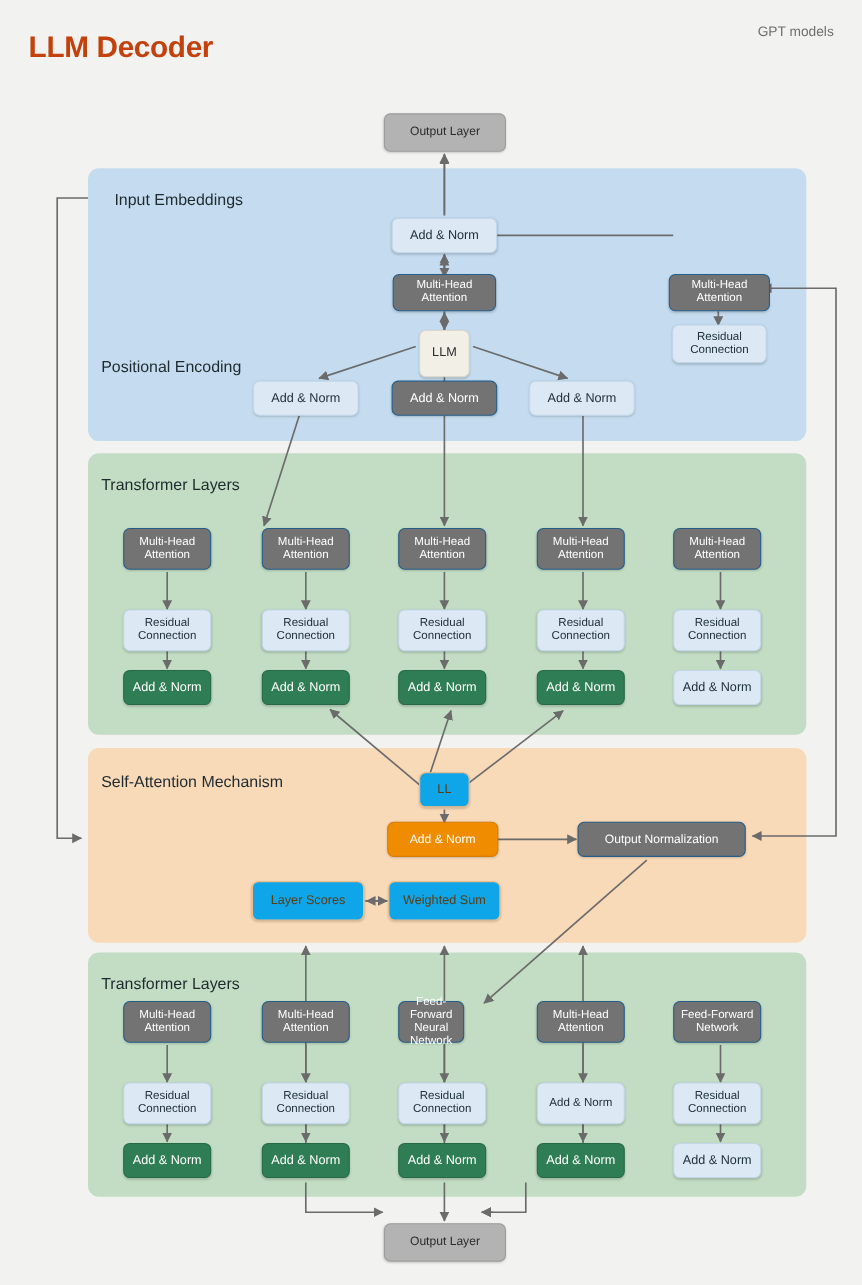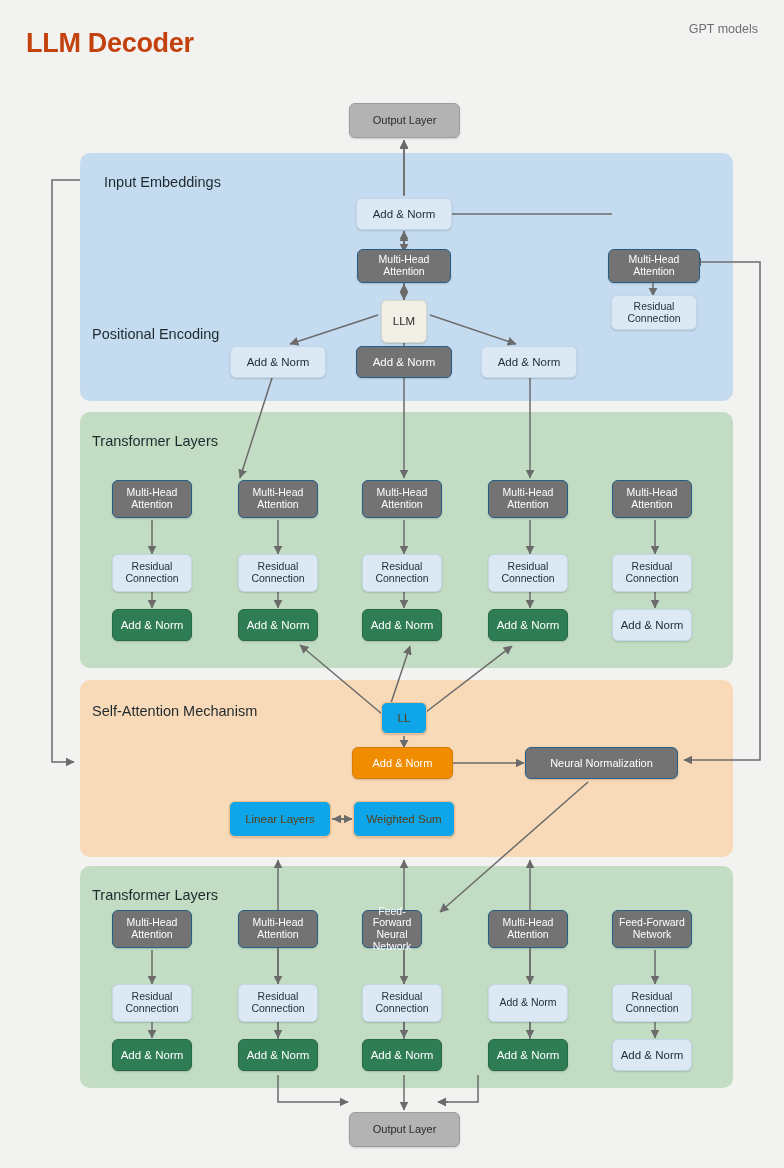--- a/index.html
+++ b/index.html
@@ -188,22 +188,22 @@
       <div class="node n-blue" style="left:488px;top:480px;width:80px;height:38px;">Multi-Head Attention</div>
       <div class="node n-lightblue" style="left:488px;top:554px;width:80px;height:38px;">Residual Connection</div>
       <div class="node n-green f12" style="left:488px;top:609px;width:80px;height:32px;">Add &amp; Norm</div>
       <div class="node n-blue" style="left:612px;top:480px;width:80px;height:38px;">Multi-Head Attention</div>
       <div class="node n-lightblue" style="left:612px;top:554px;width:80px;height:38px;">Residual Connection</div>
       <div class="node n-lightblue f12" style="left:612px;top:609px;width:80px;height:32px;">Add &amp; Norm</div>
     </div>
 
   <div class="node n-lightorange f12" style="left:381px;top:702px;width:46px;height:32px;">LL</div>
   <div class="node n-orange f13" style="left:352px;top:747px;width:101px;height:32px;">Add &amp; Norm</div>
-  <div class="node n-blue f13" style="left:525px;top:747px;width:153px;height:32px;">Neural Normalization</div>
-  <div class="node n-lightorange f12" style="left:229px;top:801px;width:102px;height:36px;">Linear Layers</div>
+  <div class="node n-blue f13" style="left:525px;top:747px;width:153px;height:32px;">Output Normalization</div>
+  <div class="node n-lightorange f12" style="left:229px;top:801px;width:102px;height:36px;">Layer Scores</div>
   <div class="node n-lightorange f12" style="left:353px;top:801px;width:102px;height:36px;text-align:right;">Weighted Sum</div>
 
   <div id="tb-cols">
       <div class="node n-blue" style="left:112px;top:910px;width:80px;height:38px;">Multi-Head Attention</div>
       <div class="node n-lightblue" style="left:112px;top:984px;width:80px;height:38px;">Residual Connection</div>
       <div class="node n-green f12" style="left:112px;top:1039px;width:80px;height:32px;">Add &amp; Norm</div>
       <div class="node n-blue" style="left:238px;top:910px;width:80px;height:38px;">Multi-Head Attention</div>
       <div class="node n-lightblue" style="left:238px;top:984px;width:80px;height:38px;">Residual Connection</div>
       <div class="node n-green f12" style="left:238px;top:1039px;width:80px;height:32px;">Add &amp; Norm</div>
       <div class="node n-blue" style="left:362px;top:910px;width:60px;height:38px;">Feed-Forward Neural Network</div>

